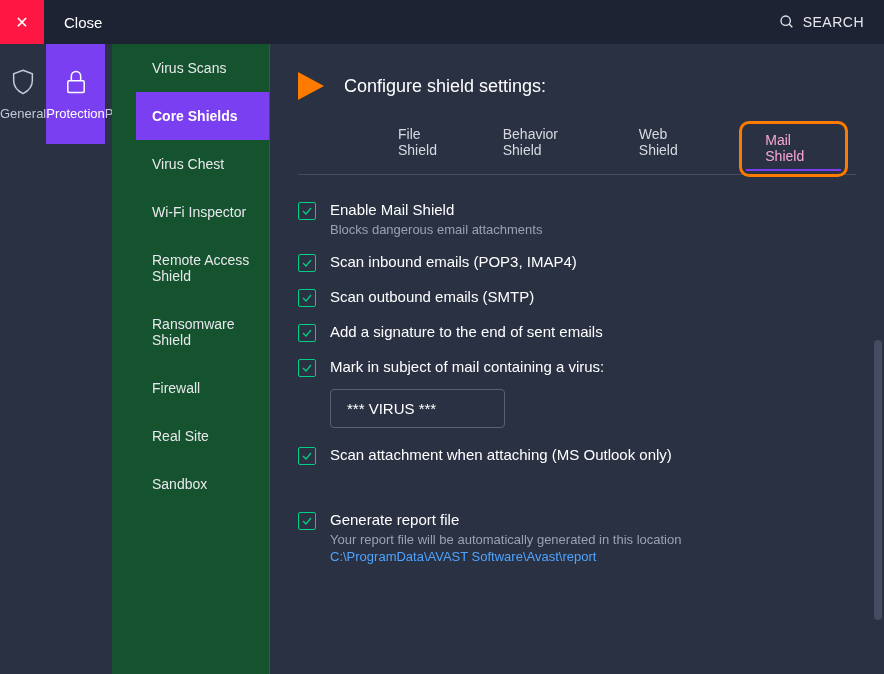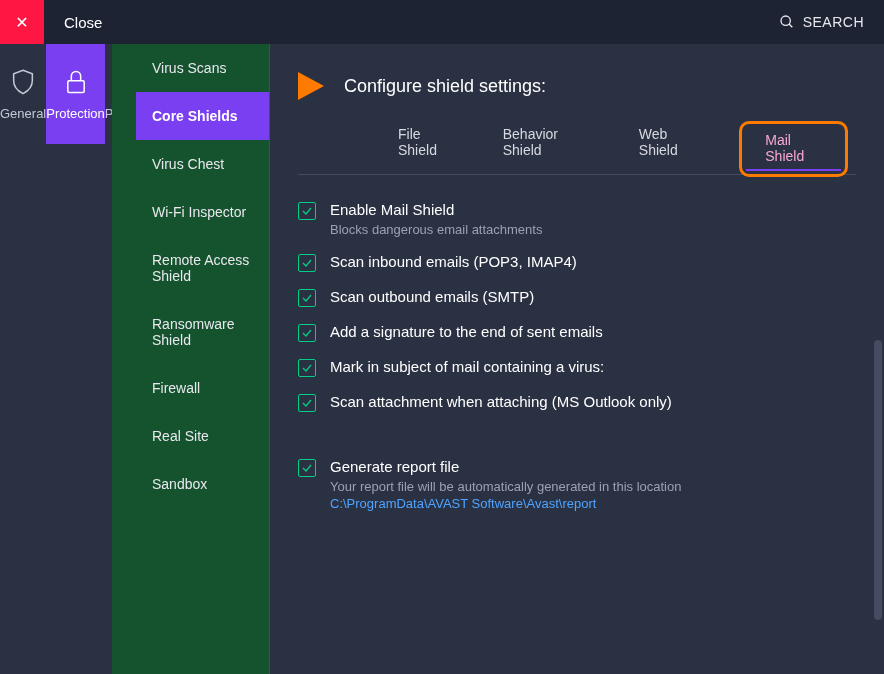--- a/index.html
+++ b/index.html
@@ -287,20 +287,23 @@
     </div>
 
     <div class="opt-row">
       <div class="cb">
           <svg width="12" height="12" viewBox="0 0 24 24">
             <polyline points="4 12 10 18 20 6"></polyline>
           </svg>
         </div>
       <div class="opt-text">Mark in subject of mail containing a virus:</div>
     </div>
+    <div class="input-box">
+      <input type="text" value="*** VIRUS ***" style="">
+    </div>
 
     <div class="opt-row">
       <div class="cb">
           <svg width="12" height="12" viewBox="0 0 24 24">
             <polyline points="4 12 10 18 20 6"></polyline>
           </svg>
         </div>
       <div class="opt-text">Scan attachment when attaching (MS Outlook only)</div>
     </div>
 

